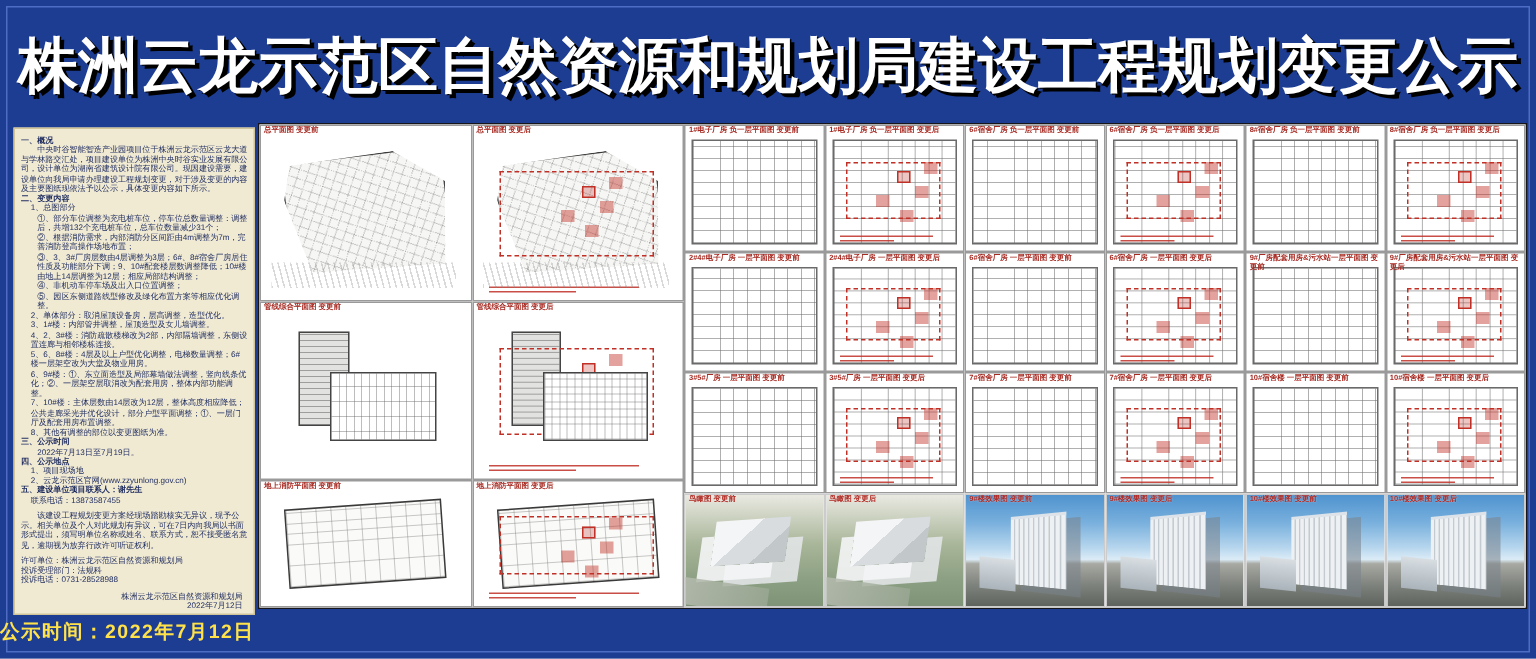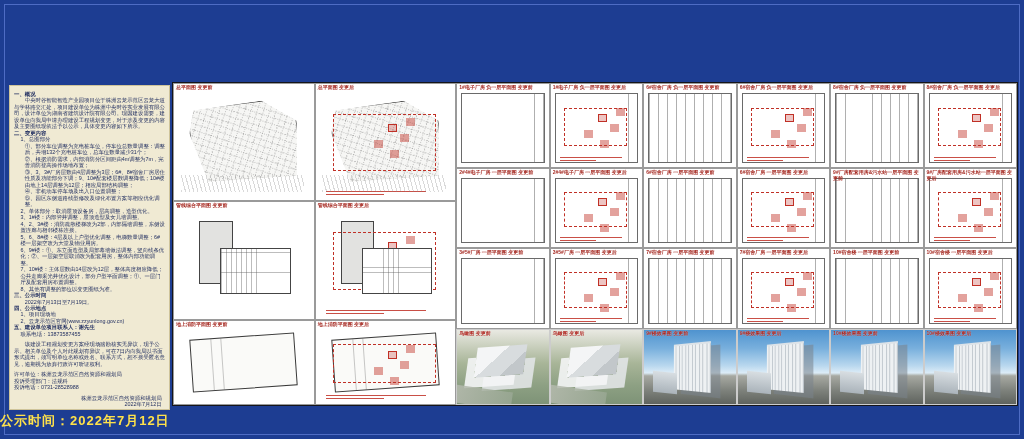--- a/index.html
+++ b/index.html
@@ -96,20 +96,21 @@
       font-size:13px;font-weight:bold;letter-spacing:1px;}
   .footer .y{color:#ffe24a;}
   .footer .w{color:#ffffff;}
 </style>
 </head>
 <body>
 
 <div class="poster">
   <div class="frame"></div>
 
+  <div class="title">株洲云龙示范区自然资源和规划局建设工程规划变更公示</div>
 
   <aside class="left-panel">
 
   <div class="ln h">一、概况</div>
       <div class="ln p">中央时谷智能智造产业园项目位于株洲云龙示范区云龙大道与学林路交汇处，项目建设单位为株洲中央时谷实业发展有限公司，设计单位为湖南省建筑设计院有限公司。现因建设需要，建设单位向我局申请办理建设工程规划变更，对于涉及变更的内容及主要图纸现依法予以公示，具体变更内容如下所示。</div>
       <div class="ln h">二、变更内容</div>
       <div class="ln i2">1、总图部分</div>
       <div class="ln i3">①、部分车位调整为充电桩车位，停车位总数量调整：调整后，共增132个充电桩车位，总车位数量减少31个；</div>
       <div class="ln i3">②、根据消防需求，内部消防分区间距由4m调整为7m，完善消防登高操作场地布置；</div>
       <div class="ln i3">③、3、3#厂房层数由4层调整为3层；6#、8#宿舍厂房居住性质及功能部分下调；9、10#配套楼层数调整降低；10#楼由地上14层调整为12层；相应局部结构调整；</div>

